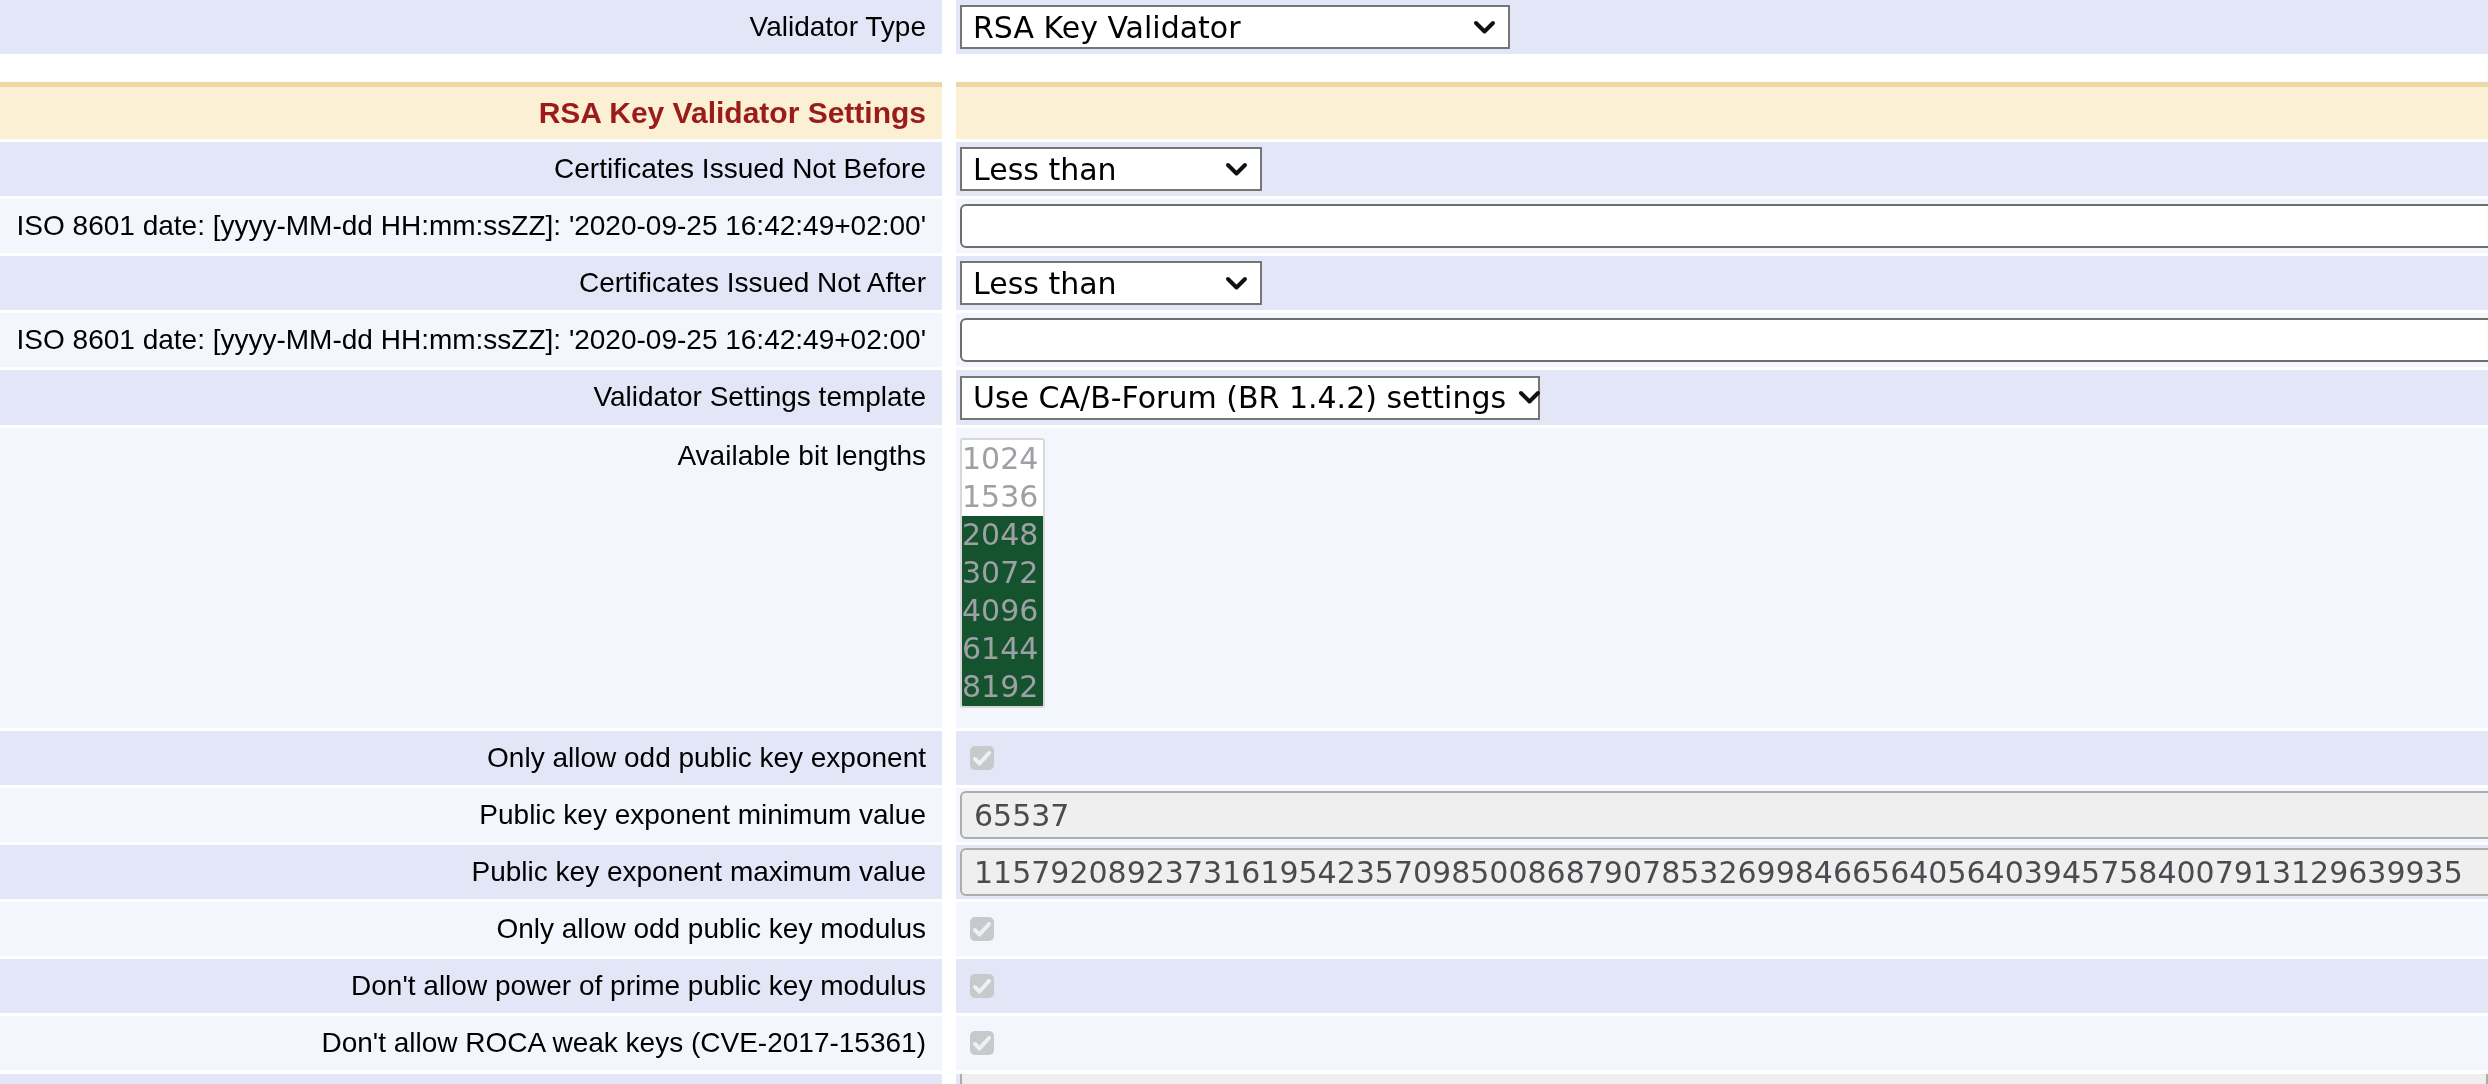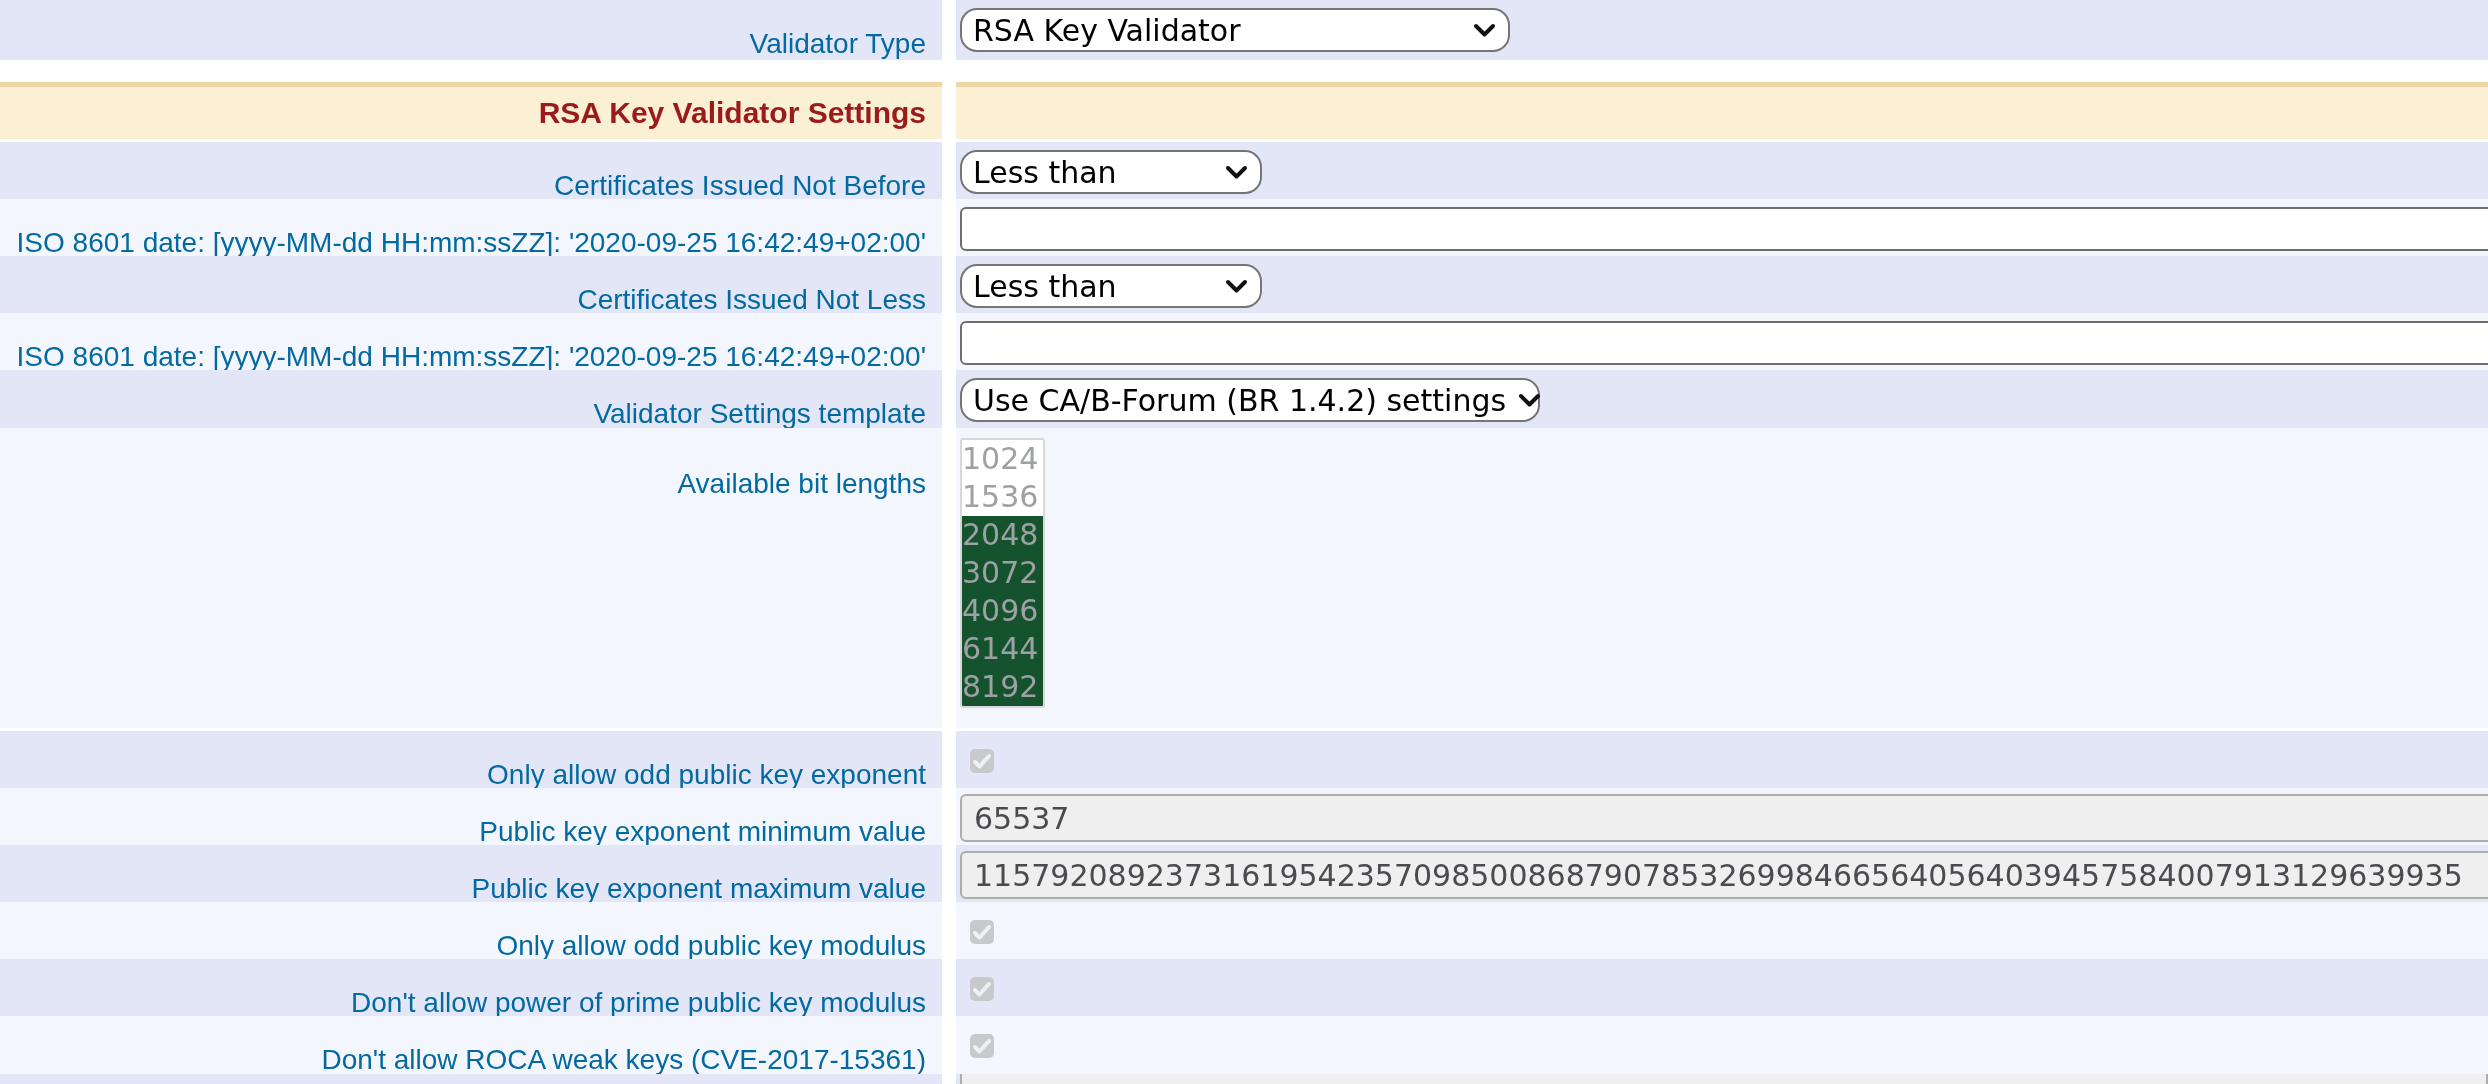--- a/index.html
+++ b/index.html
@@ -22,27 +22,27 @@
   .field-cell{padding-left:4px;}
   .row--lav .cell{background:#e2e6f7;}
   .row--lit .cell{background:#f4f6fd;}
   .row--hdr .cell{background:#fbf0d3;border-top:5px solid #efd7a3;text-align:center;}
   .h54{height:54px;}
   .h55{height:55px;}
   .h57{height:57px;}
   .h300{height:300px;}
   .h10{height:10px;}
   .spacer{height:25px;background:#ffffff;}
-  .lbl{font-size:28px;line-height:1.15;color:#0369a1;margin-top:28px;}
+  .lbl{font-size:28px;line-height:1.15;color:#000000;}
   .section-title{font-size:30px;font-weight:bold;color:#9b1b1b;}
   
   .select{
     display:flex;align-items:center;justify-content:space-between;
     height:44px;box-sizing:border-box;
-    background:#ffffff;border:2px solid #757575;border-radius:17px;
+    background:#ffffff;border:2px solid #757575;border-radius:0;
     padding:0 12px 0 11px;
     font-family:"DejaVu Sans", sans-serif;font-size:30px;color:#000;
     cursor:default;white-space:nowrap;
   }
   .select .chev{display:flex;align-items:center;margin-left:12px;flex:0 0 auto;}
   .w550{width:550px;}
   .w290{width:302px;}
   .w580{width:580px;}
   
   .txt{
@@ -126,21 +126,21 @@
     <div class="cell label-cell">
       <span class="lbl">ISO 8601 date: [yyyy-MM-dd HH:mm:ssZZ]: '2020-09-25 16:42:49+02:00'</span>
     </div>
     <div class="cell field-cell">
       <input type="text" class="txt" value="" style="">
     </div>
   </div>
 
   <div class="row row--lav h54">
     <div class="cell label-cell">
-      <span class="lbl">Certificates Issued Not Less</span>
+      <span class="lbl">Certificates Issued Not After</span>
     </div>
     <div class="cell field-cell">
       <div class="select w290">
         <span>Less than</span>
         <span class="chev">
           <svg width="23" height="15" viewBox="0 0 23 15">
               <polyline points="3,3 11.5,11.5 20,3" fill="none" stroke="#111" stroke-width="4" stroke-linecap="round" stroke-linejoin="round"></polyline>
             </svg>
         </span>
       </div>

